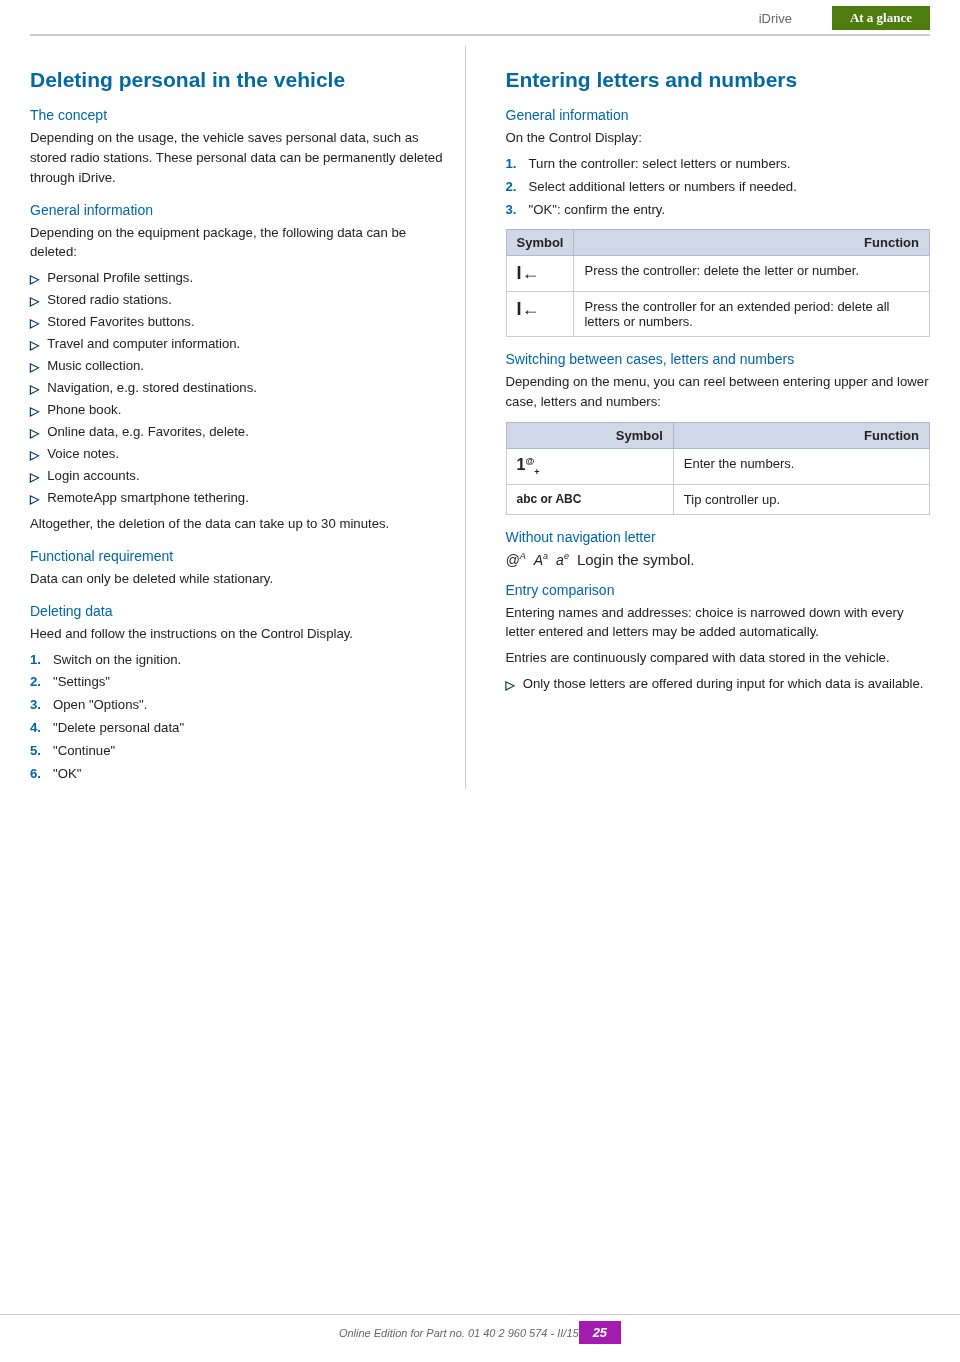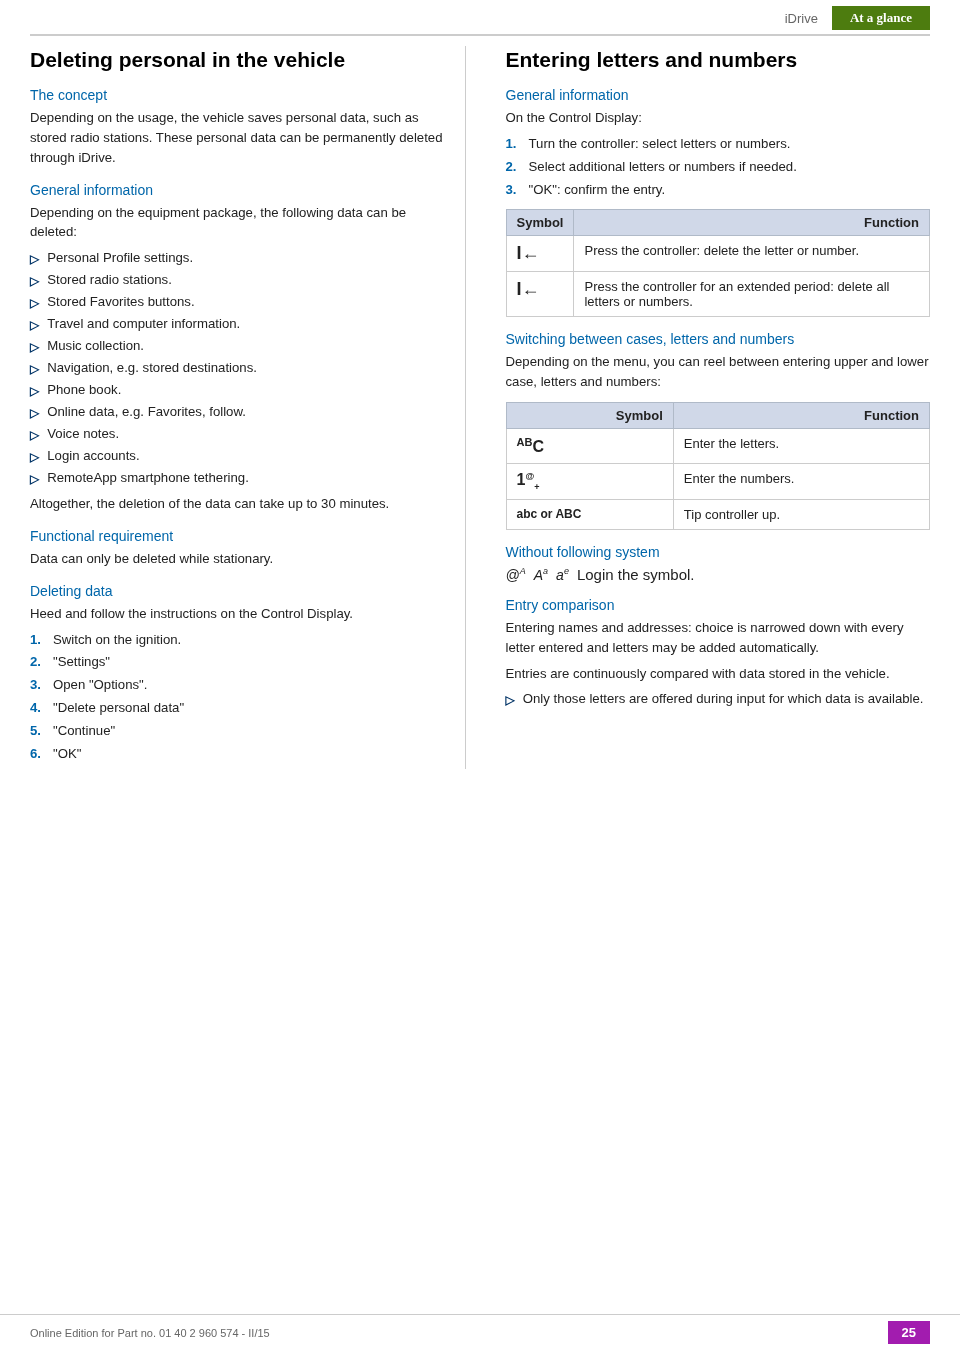--- a/index.html
+++ b/index.html
@@ -14,20 +14,21 @@
     }
 
     
     .header {
       display: flex;
       justify-content: flex-end;
       align-items: center;
       border-bottom: 2px solid #ccc;
       padding: 6px 0 4px 0;
       margin: 0 30px;
+      gap: 26px;
     }
     .header-idrive {
       color: #666;
       font-size: 13px;
       padding: 4px 14px;
     }
     .header-ataglance {
       background: #4d7c0f;
       color: #fff;
       font-size: 13px;
@@ -50,23 +51,24 @@
     }
     .col-right {
       flex: 1;
       padding-left: 10px;
     }
 
     
     .section-title {
       font-size: 21px;
       font-weight: bold;
-      color: #000000;
+      color: #0369a1;
       margin-bottom: 12px;
       line-height: 1.3;
+      margin-top: 20px;
     }
     .subsection-title {
       font-size: 14px;
       font-weight: normal;
       color: #0066aa;
       margin: 14px 0 5px 0;
     }
     .body-text {
       font-size: 13.2px;
       line-height: 1.5;
@@ -164,25 +166,26 @@
       font-size: 14px;
       font-style: italic;
     }
 
     
     .footer {
       position: absolute;
       bottom: 18px;
       left: 0; right: 0;
       display: flex;
-      justify-content: space-between;
+      justify-content: center;
       align-items: center;
       padding: 0 30px;
       border-top: 1px solid #ccc;
       padding-top: 6px;
+      font-style: italic;
     }
     .footer-text {
       font-size: 11px;
       color: #666;
     }
     .page-number {
       background: #a21caf;
       color: #fff;
       font-size: 13px;
       font-weight: bold;
@@ -235,21 +238,21 @@
         <li>
             <span class="bullet-arrow">▷</span>
             <span>Navigation, e.g. stored destinations.</span>
           </li>
         <li>
             <span class="bullet-arrow">▷</span>
             <span>Phone book.</span>
           </li>
         <li>
             <span class="bullet-arrow">▷</span>
-            <span>Online data, e.g. Favorites, follow.</span>
+            <span>Online data, e.g. Favorites, delete.</span>
           </li>
         <li>
             <span class="bullet-arrow">▷</span>
             <span>Voice notes.</span>
           </li>
         <li>
             <span class="bullet-arrow">▷</span>
             <span>Login accounts.</span>
           </li>
         <li>
@@ -346,37 +349,33 @@
 
       <table class="symbol-table">
         <thead>
           <tr>
             <th>Symbol</th>
             <th>Function</th>
           </tr>
         </thead>
         <tbody>
           <tr>
-            <td class="symbol-cell"><sup style="font-size:11px">A</sup><sup style="font-size:11px">B</sup>C</td>
-            <td>Enter the letters.</td>
-          </tr>
-          <tr>
             <td class="symbol-cell">1<sup style="font-size:9px">@</sup><sub style="font-size:9px">+</sub></td>
             <td>Enter the numbers.</td>
           </tr>
           <tr>
             <td class="symbol-cell" style="font-size:12px">abc or ABC</td>
             <td>Tip controller up.</td>
           </tr>
         </tbody>
       </table>
     </div>
 
     <div class="without-nav">
-      <div class="subsection-title">Without following system</div>
+      <div class="subsection-title">Without navigation letter</div>
       <div class="without-nav-symbols">
         <span class="nav-sym">@<sup style="font-size:9px">A</sup></span>
         <span class="nav-sym">A<sup style="font-size:9px">a</sup></span>
         <span class="nav-sym">a<sup style="font-size:9px">e</sup></span>
         <span>Login the symbol.</span>
       </div>
     </div>
 
     <div>
       <div class="subsection-title">Entry comparison</div>

